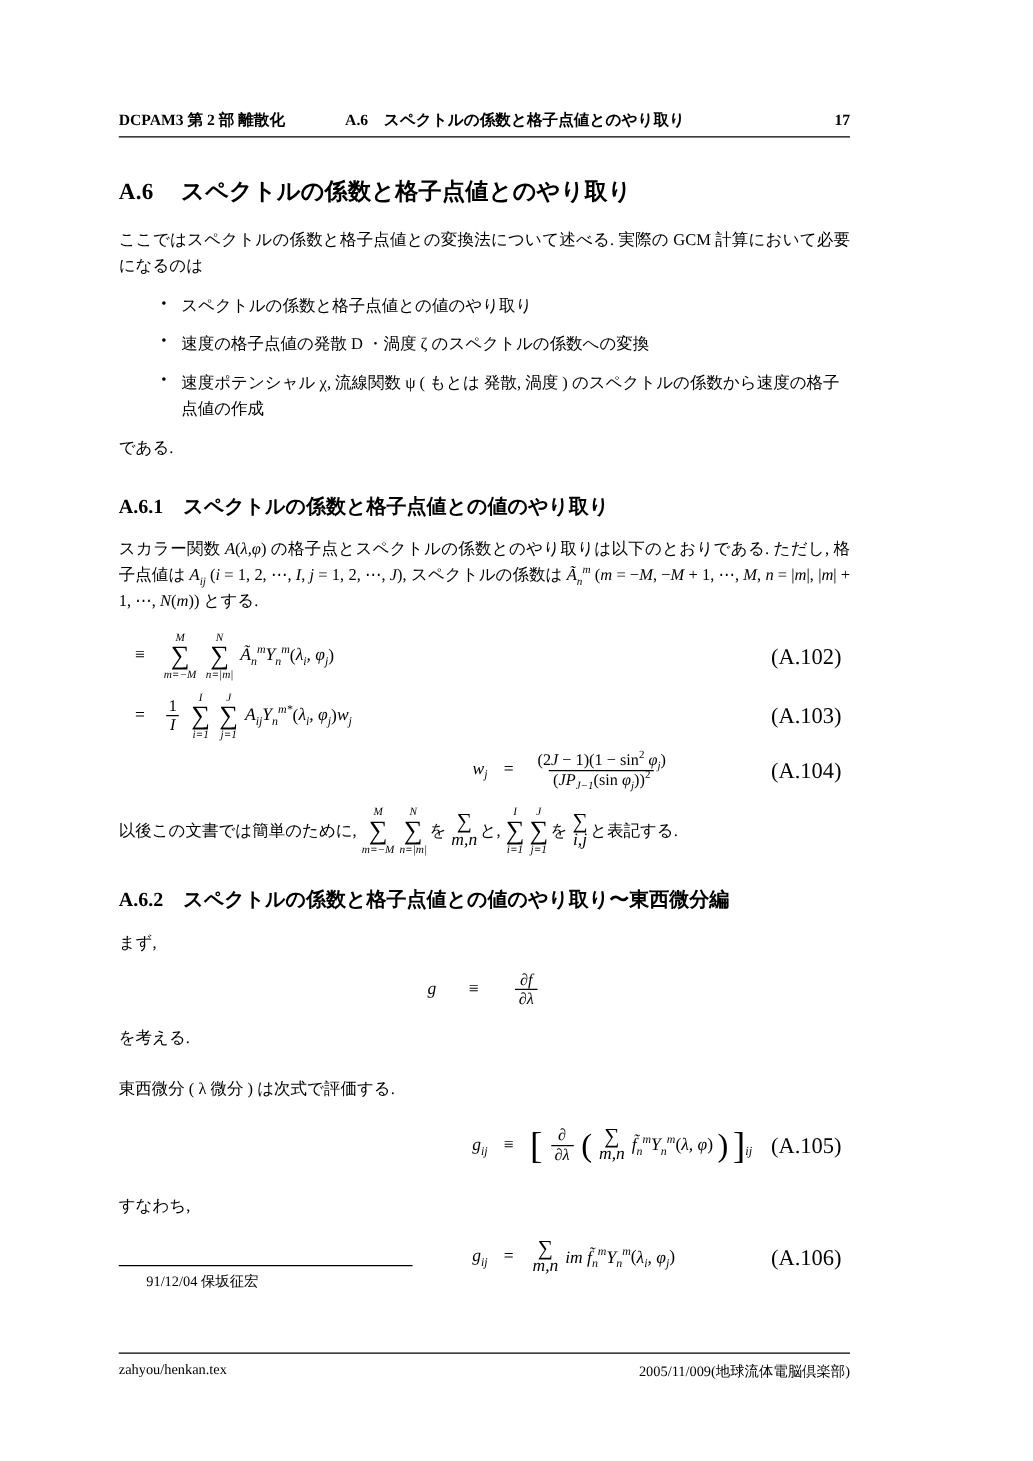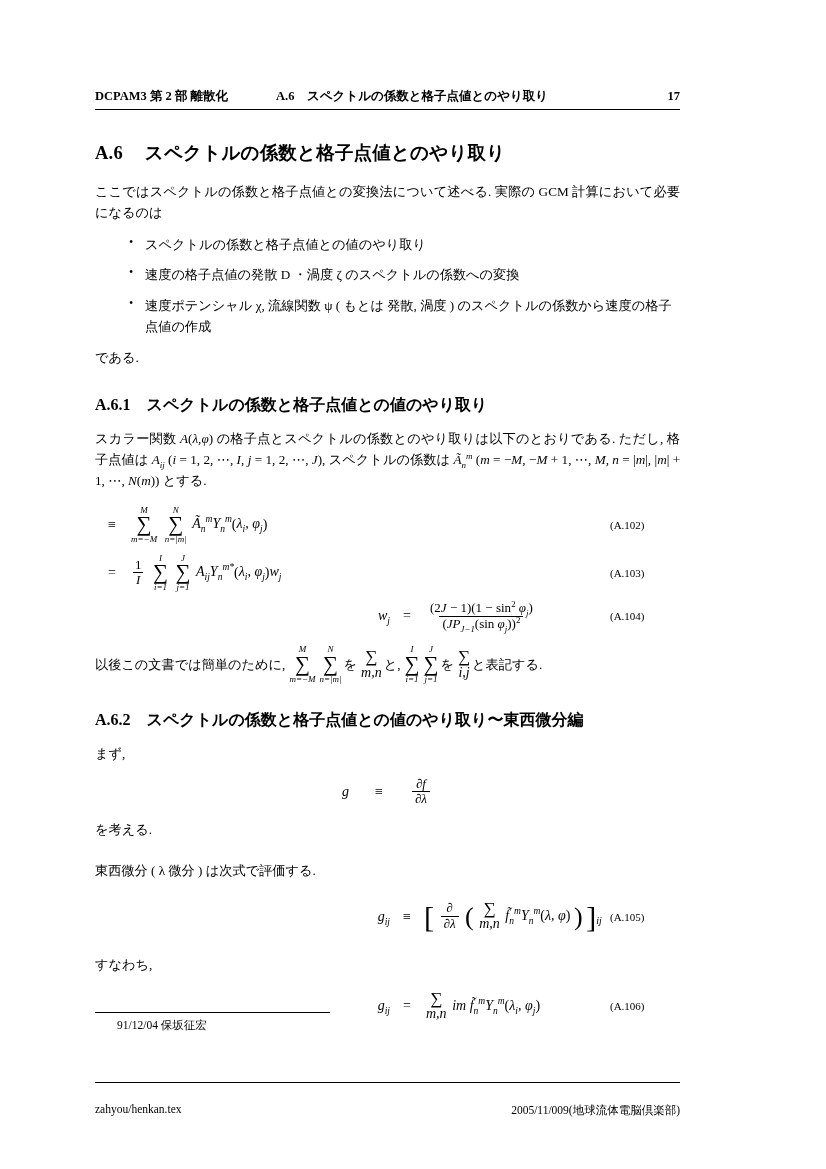--- a/index.html
+++ b/index.html
@@ -111,22 +111,22 @@
     text-align: center;
     font-size: 14px;
   }
   .eqrow .rhs {
     flex: 1;
     text-align: left;
     font-size: 14px;
   }
   .eqrow .tag {
     width: 70px;
-    text-align: left;
-    font-size: 11px;
+    text-align: center;
+    font-size: 18px;
     font-style: normal;
   }
   .centerEq {
     display: flex;
     align-items: center;
     justify-content: center;
     margin: 12px 0;
   }
 
   
@@ -191,21 +191,21 @@
     padding-left: 22px;
   }
 
   
   .footer {
     position: absolute;
     left: 95px;
     top: 1082px;
     width: 585px;
     border-top: 1px solid #000;
-    padding-top: 20px;
+    padding-top: 7px;
     display: flex;
     font-size: 11.5px;
   }
   .footer .fleft { }
   .footer .fright { margin-left: auto; }
 </style>
 </head>
 <body>
 
 <div class="page">

